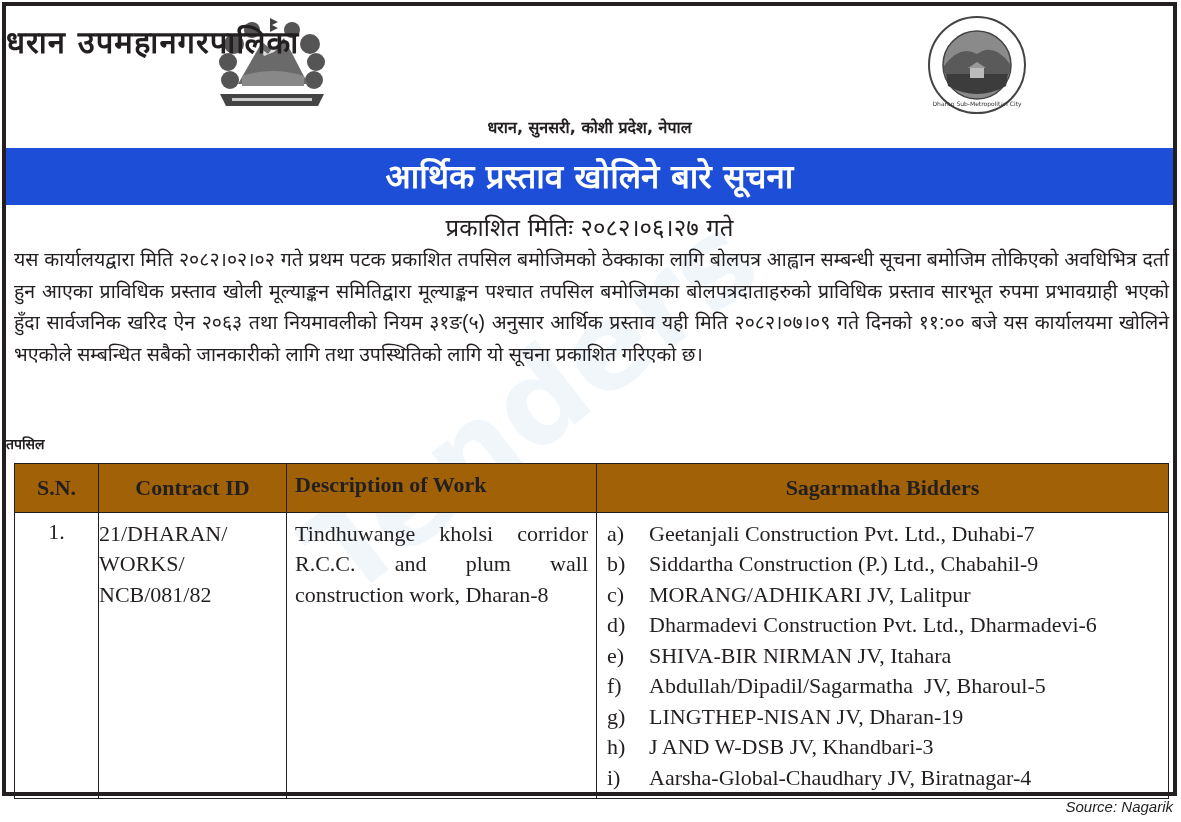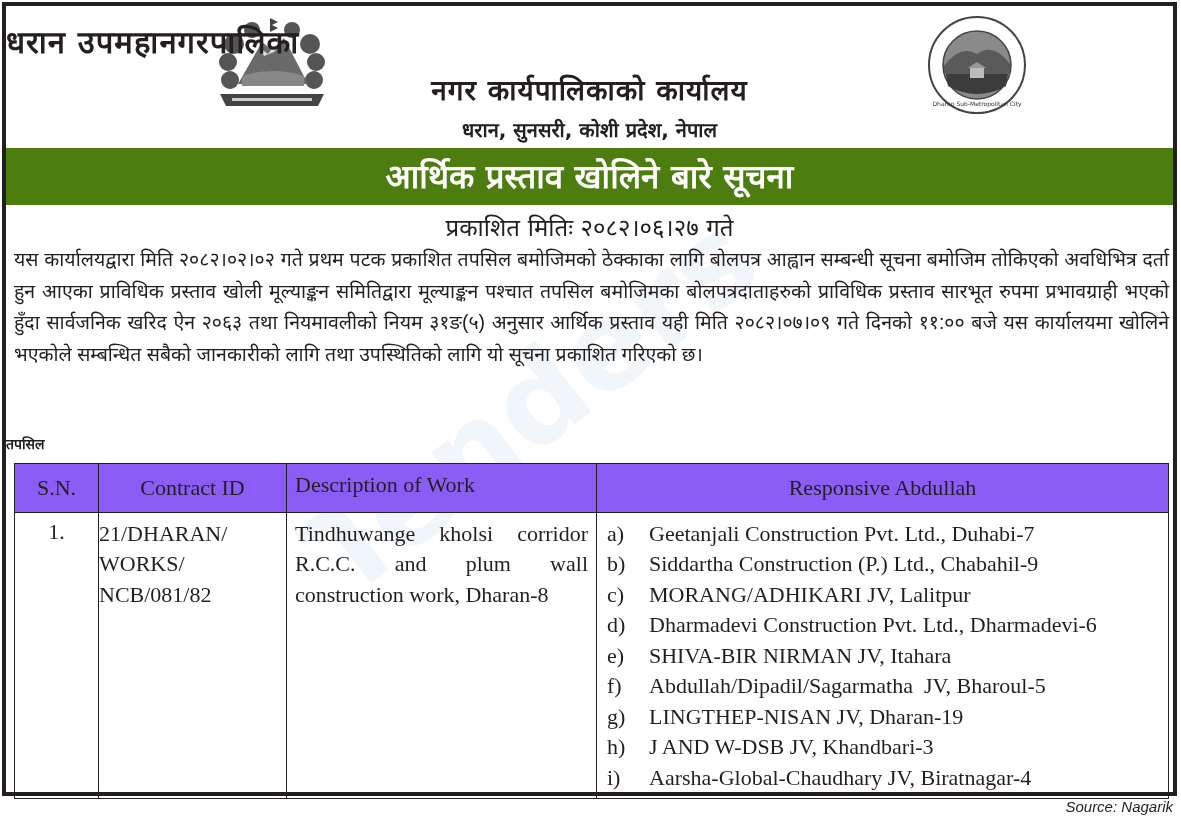--- a/index.html
+++ b/index.html
@@ -22,26 +22,26 @@
     .h-line1 {
       position: absolute; left: 0; width: 100%; top: 14px; text-align: left;
       font-family: "DejaVu Sans", sans-serif; font-weight: bold; font-size: 31px; letter-spacing: 1px;
     }
     .h-line2 {
       position: absolute; left: 0; width: 100%; top: 64px; text-align: center;
       font-family: "DejaVu Sans", sans-serif; font-weight: bold; font-size: 28px; letter-spacing: 1px;
     }
     .h-line3 {
       position: absolute; left: 0; width: 100%; top: 110px; text-align: center;
-      font-family: "DejaVu Sans", sans-serif; font-weight: bold; font-size: 20px;
+      font-family: "DejaVu Sans", sans-serif; font-weight: bold; font-size: 16px;
     }
 
     .title-banner {
       position: absolute; left: 0; top: 142px; width: 100%; height: 57px;
-      background: #4d7c0f; color: #fff; text-align: center;
+      background: #1d4ed8; color: #fff; text-align: center;
       font-family: "DejaVu Sans", sans-serif; font-weight: bold; font-size: 33px; line-height: 57px;
     }
 
     .pub-date {
       position: absolute; left: 0; width: 100%; top: 204px; text-align: center;
       font-family: "DejaVu Sans", sans-serif; font-size: 24px;
     }
 
     .body-text {
       position: absolute; left: 8px; top: 238px; width: 1155px;
@@ -53,21 +53,21 @@
       position: absolute; left: 0; width: 100%; top: 428px; 
       font-family: "DejaVu Sans", sans-serif; font-weight: bold; font-size: 14px;
     }
 
     table.bids {
       position: absolute; left: 8px; top: 457px; width: 1155px;
       border-collapse: collapse;
       font-family: "Liberation Serif", serif; font-size: 22px; color: #231f20;
     }
     table.bids th {
-      background: #8b5cf6; font-weight: normal; height: 40px;
+      background: #a16207; font-weight: bold; height: 40px;
       border: 1.5px solid #231f20; text-align: center; font-size: 22px;
     }
     table.bids td {
       border: 1.5px solid #231f20; vertical-align: top; padding-top: 6px; height: 286px;
     }
     .col-sn { width: 84px; text-align: center; }
     .col-cid { width: 188px; text-align: left; line-height: 30.5px; }
     .col-desc { width: 310px; padding: 6px 8px 11px 8px; text-align: justify; text-align-last: left; line-height: 30.5px; }
     .col-bid { padding-left: 10px; }
     .bidder { display: flex; height: 30.5px; line-height: 30.5px; }
@@ -106,21 +106,20 @@
       <circle cx="80" cy="16" r="8" fill="#555"></circle>
       <path d="M58 4 L58 18 L66 14 L60 11 L66 8 Z" fill="#444"></path>
       <path d="M26 70 L50 28 L60 36 L72 24 L96 70 Z" fill="#6a6a6a"></path>
       <path d="M48 34 L56 40 L62 32 L70 30 L62 38 L52 42 Z" fill="#ddd"></path>
       <path d="M30 62 Q60 52 92 62 L92 72 L30 72 Z" fill="#888"></path>
       <path d="M8 80 L112 80 L106 92 L14 92 Z" fill="#444"></path>
       <rect x="20" y="84" width="80" height="3" fill="#ccc"></rect>
     </svg>
 
     <div class="h-line1">धरान उपमहानगरपालिका</div>
-    <div class="h-line2">नगर कार्यपालिकाको कार्यालय</div>
     <div class="h-line3">धरान, सुनसरी, कोशी प्रदेश, नेपाल</div>
 
     <svg class="emblem-right" viewBox="0 0 102 102">
       <circle cx="51" cy="51" r="48" fill="#fff" stroke="#444" stroke-width="2"></circle>
       <circle cx="51" cy="51" r="34" fill="#8a8a8a" stroke="#444" stroke-width="1.5"></circle>
       <path d="M18 52 Q34 30 51 40 Q68 28 84 50 L84 60 L18 60 Z" fill="#5a5a5a"></path>
       <path d="M20 60 L82 60 L80 72 Q51 88 22 72 Z" fill="#3c3c3c"></path>
       <rect x="44" y="54" width="14" height="10" fill="#bbb"></rect>
       <path d="M42 54 L51 48 L60 54 Z" fill="#999"></path>
       <text x="51" y="92" text-anchor="middle" font-size="6" fill="#333" font-family="DejaVu Sans, sans-serif">Dharan Sub-Metropolitan City</text>
@@ -134,21 +133,21 @@
   <div class="body-text">यस कार्यालयद्वारा मिति २०८२।०२।०२ गते प्रथम पटक प्रकाशित तपसिल बमोजिमको ठेक्काका लागि बोलपत्र आह्वान सम्बन्धी सूचना बमोजिम तोकिएको अवधिभित्र दर्ता हुन आएका प्राविधिक प्रस्ताव खोली मूल्याङ्कन समितिद्वारा मूल्याङ्कन पश्चात तपसिल बमोजिमका बोलपत्रदाताहरुको प्राविधिक प्रस्ताव सारभूत रुपमा प्रभावग्राही भएको हुँदा सार्वजनिक खरिद ऐन २०६३ तथा नियमावलीको नियम ३१ङ(५) अनुसार आर्थिक प्रस्ताव यही मिति २०८२।०७।०९ गते दिनको ११:०० बजे यस कार्यालयमा खोलिने भएकोले सम्बन्धित सबैको जानकारीको लागि तथा उपस्थितिको लागि यो सूचना प्रकाशित गरिएको छ।</div>
 
   <div class="tapsil">तपसिल</div>
 
   <table class="bids">
     <thead>
       <tr>
         <th class="col-sn">S.N.</th>
         <th class="col-cid">Contract ID</th>
         <th class="col-desc" style="text-align:center">Description of Work</th>
-        <th>Responsive Abdullah</th>
+        <th>Sagarmatha Bidders</th>
       </tr>
     </thead>
     <tbody>
       <tr>
         <td class="col-sn">1.</td>
         <td class="col-cid">
           <div>21/DHARAN/</div>
           <div>WORKS/</div>
           <div>NCB/081/82</div>
         </td>

